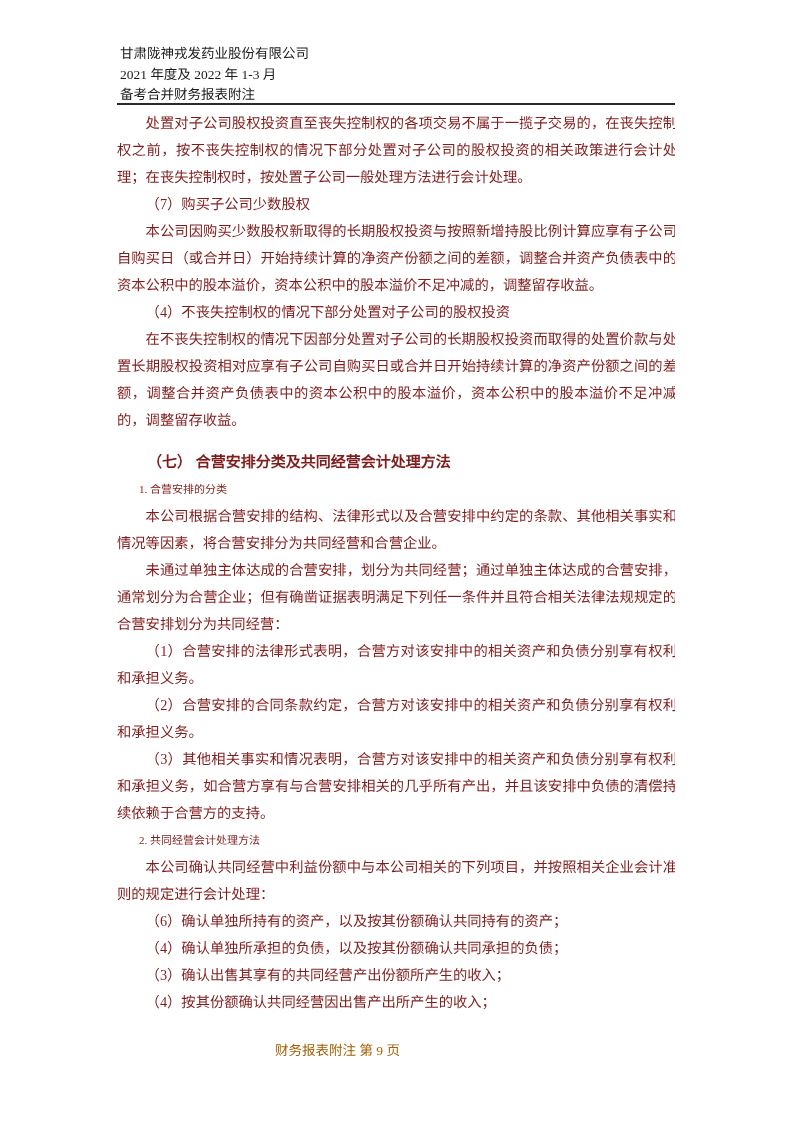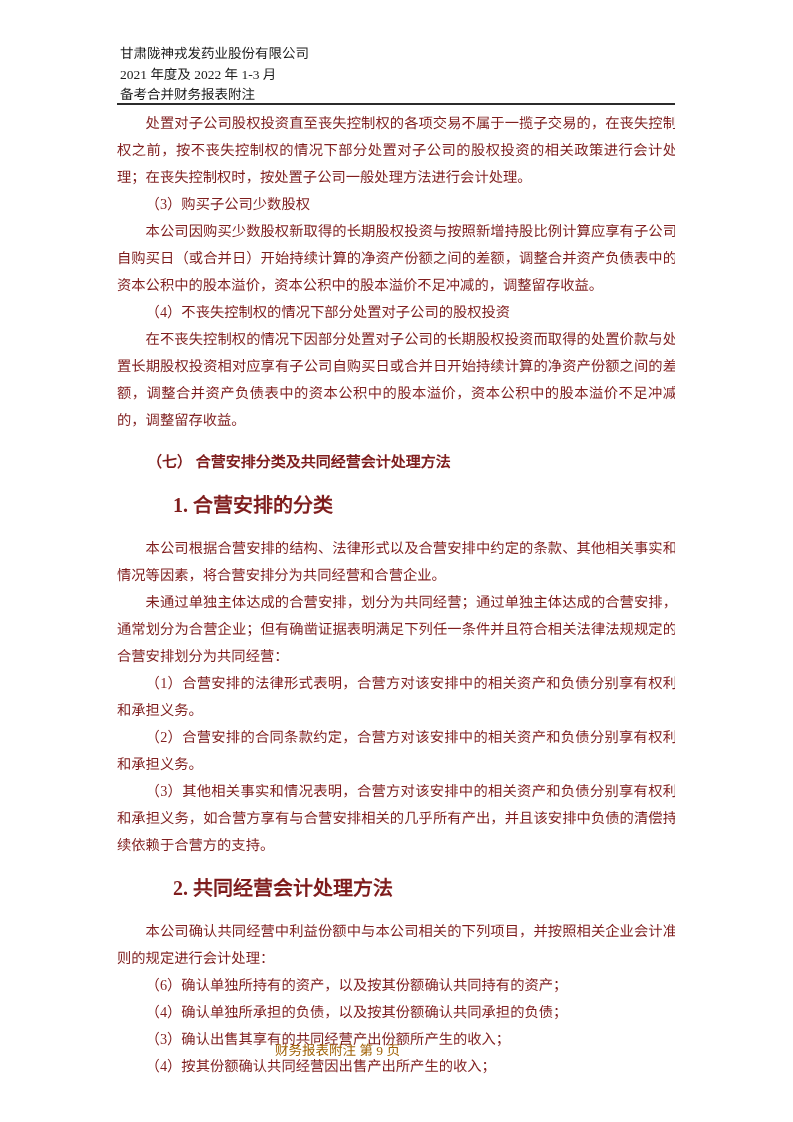--- a/index.html
+++ b/index.html
@@ -51,24 +51,24 @@
     margin: 0;
     text-indent: 2em;
   }
   .doc-body .h1 {
     margin: 15px 0 0 0;
     text-indent: 2em;
     font-weight: bold;
     font-size: 15px;
   }
   .doc-body .h2 {
-    margin: 16px;
+    margin: 0;
     text-indent: 2em;
-    font-weight: bold;
-    font-size: 20px;
+    font-weight: normal;
+    font-size: 11px;
   }
   .page-footer {
     position: absolute;
     left: 0;
     top: 1039px;
     width: 100%;
     text-align: center;
     font-size: 13.5px;
     color: #a16207;
   }
@@ -81,21 +81,21 @@
   <header class="report-header">
     <div>甘肃陇神戎发药业股份有限公司</div>
     <div>2021 年度及 2022 年 1-3 月</div>
     <div>备考合并财务报表附注</div>
   </header>
 
   <div class="header-rule"></div>
 
   <main class="doc-body" id="doc-body">
       <div class="para">处置对子公司股权投资直至丧失控制权的各项交易不属于一揽子交易的，在丧失控制权之前，按不丧失控制权的情况下部分处置对子公司的股权投资的相关政策进行会计处理；在丧失控制权时，按处置子公司一般处理方法进行会计处理。</div>
-      <div class="item">（3）购买子公司少数股权</div>
+      <div class="item">（7）购买子公司少数股权</div>
       <div class="para">本公司因购买少数股权新取得的长期股权投资与按照新增持股比例计算应享有子公司自购买日（或合并日）开始持续计算的净资产份额之间的差额，调整合并资产负债表中的资本公积中的股本溢价，资本公积中的股本溢价不足冲减的，调整留存收益。</div>
       <div class="item">（4）不丧失控制权的情况下部分处置对子公司的股权投资</div>
       <div class="para">在不丧失控制权的情况下因部分处置对子公司的长期股权投资而取得的处置价款与处置长期股权投资相对应享有子公司自购买日或合并日开始持续计算的净资产份额之间的差额，调整合并资产负债表中的资本公积中的股本溢价，资本公积中的股本溢价不足冲减的，调整留存收益。</div>
       <div class="h1">（七） 合营安排分类及共同经营会计处理方法</div>
       <div class="h2">1. 合营安排的分类</div>
       <div class="para">本公司根据合营安排的结构、法律形式以及合营安排中约定的条款、其他相关事实和情况等因素，将合营安排分为共同经营和合营企业。</div>
       <div class="para">未通过单独主体达成的合营安排，划分为共同经营；通过单独主体达成的合营安排，通常划分为合营企业；但有确凿证据表明满足下列任一条件并且符合相关法律法规规定的合营安排划分为共同经营：</div>
       <div class="para">（1）合营安排的法律形式表明，合营方对该安排中的相关资产和负债分别享有权利和承担义务。</div>
       <div class="para">（2）合营安排的合同条款约定，合营方对该安排中的相关资产和负债分别享有权利和承担义务。</div>
       <div class="para">（3）其他相关事实和情况表明，合营方对该安排中的相关资产和负债分别享有权利和承担义务，如合营方享有与合营安排相关的几乎所有产出，并且该安排中负债的清偿持续依赖于合营方的支持。</div>

